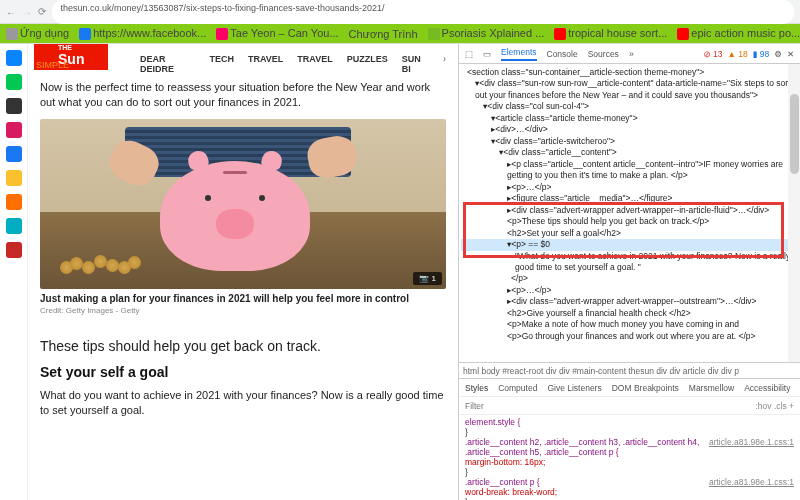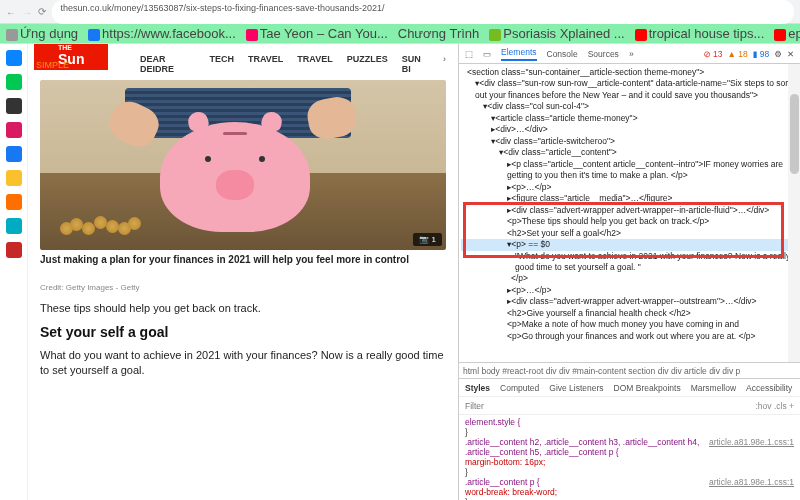--- a/index.html
+++ b/index.html
@@ -1,19 +1,19 @@
 <!DOCTYPE html>
 <html><head>
 <meta charset="utf-8">
 <style>
 *{margin:0;padding:0;box-sizing:border-box;font-family:Arial,Helvetica,sans-serif}
 body{width:800px;height:500px;overflow:hidden;background:#fff;font-size:10px;position:relative}
 .topbar{height:24px;background:#f1f3f4;border-bottom:1px solid #ddd;display:flex;align-items:center;padding:0 6px;gap:6px}
 .url{background:#fff;border-radius:11px;height:24px;flex:1;padding:0 8px;color:#555;line-height:16px;font-size:9px;overflow:hidden}
-.bookmarks{height:20px;background:#86efac;display:flex;align-items:center;padding:0 6px;gap:10px;font-size:13px;color:#444;border-bottom:1px solid #ddd;overflow:hidden}
+.bookmarks{height:20px;background:#84cc16;display:flex;align-items:center;padding:0 6px;gap:10px;font-size:11px;color:#444;border-bottom:1px solid #ddd;overflow:hidden}
 .bookmarks span{white-space:nowrap}
 .bm-icon{width:12px;height:12px;border-radius:2px;display:inline-block;vertical-align:middle;margin-right:2px}
 .main{display:flex;height:calc(100% - 44px)}
 .iconcol{width:28px;background:#fff;border-right:1px solid #eee;display:flex;flex-direction:column;align-items:center;gap:8px;padding-top:6px}
 .iconcol div{width:16px;height:16px;border-radius:3px}
 .content{width:430px;padding:4px 12px 0 12px;overflow:hidden;position:relative}
 .logo-wrap{position:absolute;top:-2px;left:6px;z-index:2}
 .logo{background:#eb1701;color:#fff;font-weight:bold;padding:3px 24px;font-size:14px;display:inline-block}
 .logo-pre{color:#fff;font-size:7px;display:block;line-height:6px}
 .sp{color:#f7931e;font-size:9px;position:absolute;top:18px;left:2px;font-weight:normal}
@@ -28,36 +28,36 @@
 .eye.l{left:45px}.eye.r{right:45px}
 .slot{position:absolute;width:24px;height:3px;background:#b05a6f;top:10px;left:50%;transform:translateX(-50%);border-radius:2px}
 .hand{position:absolute;width:48px;height:40px;background:#e4b896;border-radius:40%;top:24px}
 .hand.l{left:70px;transform:rotate(25deg)}
 .hand.r{right:90px;top:18px;transform:rotate(-10deg)}
 .coins{position:absolute;bottom:15px;left:20px;width:90px;height:28px}
 .coin{position:absolute;width:13px;height:13px;background:radial-gradient(#d4a750,#b8872c);border-radius:50%}
 .shirt{position:absolute;top:8px;left:85px;right:95px;height:50px;background:repeating-linear-gradient(#3a5578 0 3px,#2a3f5a 3px 6px);border-radius:4px}
 .badge{position:absolute;bottom:4px;right:4px;background:rgba(0,0,0,.7);color:#fff;font-size:8px;padding:2px 6px;border-radius:2px}
 .caption{font-size:10px;font-weight:bold;margin-top:4px;color:#222}
-.credit{font-size:8px;color:#888;margin-top:18px}
-.tips{font-size:11px;margin-top:10px;color:#222}
+.credit{font-size:8px;color:#888;margin-top:2px}
+.tips{font-size:14px;margin-top:23px;color:#222}
 .h2{font-size:14px;font-weight:bold;margin-top:10px;color:#111}
 .para{font-size:11px;margin-top:8px;line-height:1.4;color:#222}
 .devtools{flex:1;border-left:1px solid #ccc;background:#fff;display:flex;flex-direction:column;font-family:Menlo,Consolas,monospace;font-size:8.5px}
 .dt-tabs{height:20px;border-bottom:1px solid #ccc;display:flex;align-items:center;gap:10px;padding:0 6px;color:#555}
 .dt-tabs .act{color:#1a73e8;border-bottom:2px solid #1a73e8;padding-bottom:2px}
 .dt-warn{margin-left:auto;display:flex;gap:5px;align-items:center}
 .dt-body{flex:1;overflow:hidden;padding:3px 2px;line-height:1.35;color:#333;position:relative}.txt{color:#222}
 .ind1{padding-left:6px}.ind2{padding-left:14px}.ind3{padding-left:22px}.ind4{padding-left:30px}.ind5{padding-left:38px}.ind6{padding-left:46px}
 .hl{background:#cfe8fc}
 .redbox{position:absolute;border:3px solid #e53935;left:4px;right:16px;top:138px;height:56px;pointer-events:none}
 .dt-crumb{height:16px;border-top:1px solid #ccc;padding:0 4px;color:#666;line-height:16px;overflow:hidden;white-space:nowrap}
 .dt-styles{height:122px;border-top:1px solid #ccc;display:flex;flex-direction:column}
 .st-tabs{height:18px;display:flex;gap:10px;padding:0 6px;align-items:center;color:#555;border-bottom:1px solid #eee}
-.st-tabs .act{color:#333;font-weight:bold}
+.st-tabs .act{color:#333;font-weight:normal}
 .st-filter{height:18px;display:flex;align-items:center;padding:0 6px;gap:6px;border-bottom:1px solid #eee;color:#888}
 .st-filter input{border:none;outline:none;flex:1;font-size:8.5px}
 .st-body{flex:1;padding:2px 6px;overflow:hidden;color:#333}
 .sel{color:#881280}.prop{color:#c80000}
 .link{color:#888;float:right;text-decoration:underline}
 .arrow{color:#888;cursor:pointer}
 .scroll{position:absolute;right:0;top:0;bottom:0;width:12px;background:#f4f4f4}
 .thumb{position:absolute;right:1px;width:9px;background:#c7c7c7;border-radius:5px}
 </style>
 </head>
@@ -69,21 +69,21 @@
   <span style="color:#888">⟳</span>
   <div class="url"><span>thesun.co.uk/money/13563087/six-steps-to-fixing-finances-save-thousands-2021/</span></div>
 </div>
 
 <div class="bookmarks">
   <span><span class="bm-icon" style="background:#999"></span><span>Ứng dụng</span></span>
   <span><span class="bm-icon" style="background:#1877f2"></span><span>https://www.facebook...</span></span>
   <span><span class="bm-icon" style="background:#f06"></span><span>Tae Yeon – Can You...</span></span>
   <span><span>Chương Trình</span></span>
   <span><span class="bm-icon" style="background:#7b2"></span><span>Psoriasis Xplained ...</span></span>
-  <span><span class="bm-icon" style="background:#f00"></span><span>tropical house tips...</span></span>
+  <span><span class="bm-icon" style="background:#f00"></span><span>tropical house sort...</span></span>
   <span><span class="bm-icon" style="background:#f00"></span><span>epic action music po...</span></span>
   <span><span class="bm-icon" style="background:#f00"></span><span>Tobu - Breakpoints...</span></span>
 
 </div>
 
 <div class="main">
   <div class="iconcol">
     <div style="background:#0a84ff"></div>
     <div style="background:#00c853"></div>
     <div style="background:#333"></div>
@@ -102,20 +102,21 @@
     </div>
     <div class="nav">
       <span>DEAR DEIDRE</span>
       <span>TECH</span>
       <span>TRAVEL</span>
       <span>TRAVEL</span>
       <span>PUZZLES</span>
       <span>SUN BI</span>
       <span class="arrow">›</span>
     </div>
+    <p class="intro">Now is the perfect time to reassess your situation before the New Year and work out what you can do to sort out your finances in 2021.</p>
     <div class="hero">
       <div class="shirt"></div>
       <div class="hand l"></div>
         <div class="hand r"></div>
       <div class="pig">
           <div class="slot"></div>
           <div class="eye l"></div>
           <div class="eye r"></div>
           <div class="snout"></div>
         </div>
@@ -173,21 +174,21 @@
       <div class="ind6 txt">▸&lt;p&gt;…&lt;/p&gt;</div>
       <div class="ind6 txt">▸&lt;div class="advert-wrapper advert-wrapper--outstream"&gt;…&lt;/div&gt;</div>
       <div class="ind6 txt">&lt;h2&gt;Give yourself a financial health check &lt;/h2&gt;</div>
       <div class="ind6 txt">&lt;p&gt;Make a note of how much money you have coming in and</div>
       <div class="ind6 txt">&lt;p&gt;Go through your finances and work out where you are at. &lt;/p&gt;</div>
       <div class="redbox"></div>
       <div class="scroll">
           <div class="thumb" style="top:30px;height:80px"></div>
         </div>
     </div>
-    <div class="dt-crumb">html body #react-root div div #main-content section div div article div div p</div>
+    <div class="dt-crumb">html body #react-root div div #main-content thesun div div article div div p</div>
     <div class="dt-styles">
       <div class="st-tabs">
         <span class="act">Styles</span>
         <span>Computed</span>
         <span>Give Listeners</span>
         <span>DOM Breakpoints</span>
         <span>Marsmellow</span>
         <span>Accessibility</span>
       </div>
       <div class="st-filter">

